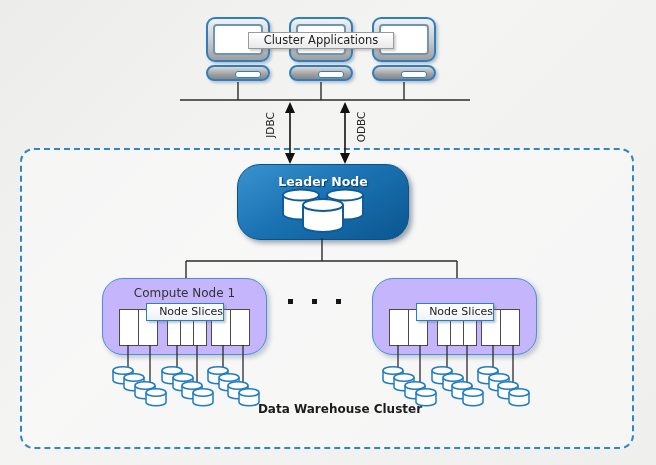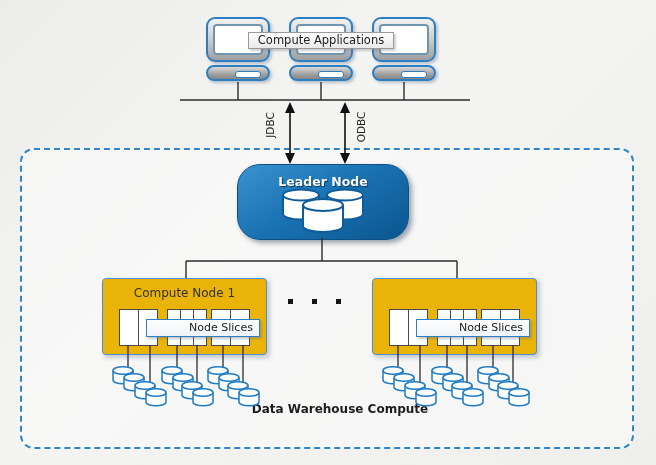--- a/index.html
+++ b/index.html
@@ -70,43 +70,42 @@
   .leader-label {
     position:absolute; left:0; top:9px; width:100%; text-align:center;
     font-size:12.5px; font-weight:bold; color:#ffffff;
     text-shadow:1px 1px 1px #063a63;
   }
   .leader-db { position:absolute; left:43px; top:23px; }
 
   
   .compute-node {
     top:278px; width:165px; height:77px; z-index:3;
-    background:#eab308; border:1.6px solid #4a90d9; border-radius:4px;
+    background:#c4b5fd; border:1.6px solid #4a90d9; border-radius:21px;
     box-shadow:2.5px 2.5px 4px rgba(100,120,140,0.35);
     box-sizing:border-box;
   }
   .compute-node.n1 { left:102px; }
   .compute-node.nn { left:372px; }
   .cn-title {
     position:absolute; left:0; top:7px; width:100%; text-align:center;
     font-size:12px; color:#333;
   }
   .cn-suffix { margin-left:4px; }
   .italic { font-style:italic; }
   .slice {
     position:absolute; top:30px; height:37px; background:#ffffff;
     border:1px solid #4a4a4a; box-sizing:border-box;
   }
   .slices-label {
-    position:absolute; left:43px; top:40px; width:76px; height:16px; z-index:5;
+    position:absolute; left:43px; top:24px; width:76px; height:16px; z-index:5;
     background:linear-gradient(180deg,#ffffff,#eef3f8);
     border:1.5px solid #2e7fc2; box-shadow:1.5px 1.5px 2px rgba(100,120,140,0.4);
-    font-size:11px; color:#222; text-align:center; line-height:16px;
+    font-size:11px; color:#222; text-align:right; line-height:16px;
     box-sizing:content-box;
-    padding-left:36px;
   }
 
   
   .dots { left:288px; top:299px; z-index:2; display:flex; gap:19px; }
   .dots span { width:5px; height:5px; background:#151515; display:block; }
 
   
   svg.overlay { position:absolute; left:0; top:0; z-index:4; pointer-events:none; }
 </style>
 </head>
@@ -132,21 +131,21 @@
 </div>
 <div class="abs monitor" style="left:372px">
   <div class="monitor-frame">
       <div class="monitor-screen"></div>
     </div>
   <div class="monitor-base">
       <div class="monitor-slot"></div>
     </div>
 </div>
 
-<div class="abs client-label">Compute Applications</div>
+<div class="abs client-label">Cluster Applications</div>
 
 <div class="abs proto-label" style="left:251px; top:118px;">JDBC</div>
 <div class="abs proto-label" style="left:342px; top:120px;">ODBC</div>
 
 <div class="abs leader-node">
   <div class="leader-label">Leader Node</div>
   <svg class="leader-db" width="84" height="48">
     <g fill="#ffffff" stroke="#0f5c9b" stroke-width="2">
       <path d="M2,7 v19 a18,5.5 0 0 0 36,0 v-19"></path>
       <ellipse cx="20" cy="7" rx="18" ry="5.5"></ellipse>
@@ -180,21 +179,21 @@
   <div class="slice" style="left:16px;  width:20px;"></div>
   <div class="slice" style="left:35px;  width:20px;"></div>
   <div class="slice" style="left:64px;  width:14px;"></div>
   <div class="slice" style="left:77px;  width:14px;"></div>
   <div class="slice" style="left:90px;  width:14px;"></div>
   <div class="slice" style="left:108px; width:20px;"></div>
   <div class="slice" style="left:127px; width:20px;"></div>
   <div class="slices-label">Node Slices</div>
 </div>
 
-<div class="abs cluster-title">Data Warehouse Compute</div>
+<div class="abs cluster-title">Data Warehouse Cluster</div>
 
 <svg class="overlay" width="656" height="465">
   <defs>
     <g id="cyl">
       <path d="M1,4.5 v9.5 a10,3.8 0 0 0 20,0 v-9.5" fill="#ffffff" stroke="#1f7bc4" stroke-width="1.5"></path>
       <ellipse cx="11" cy="4.5" rx="10" ry="3.8" fill="#ffffff" stroke="#1f7bc4" stroke-width="1.5"></ellipse>
     </g>
   </defs>
 
   <g stroke="#2b2b2b" stroke-width="1.4">

